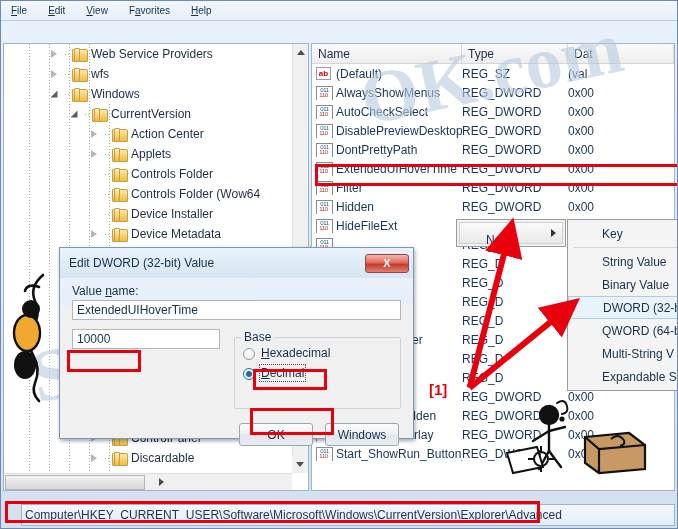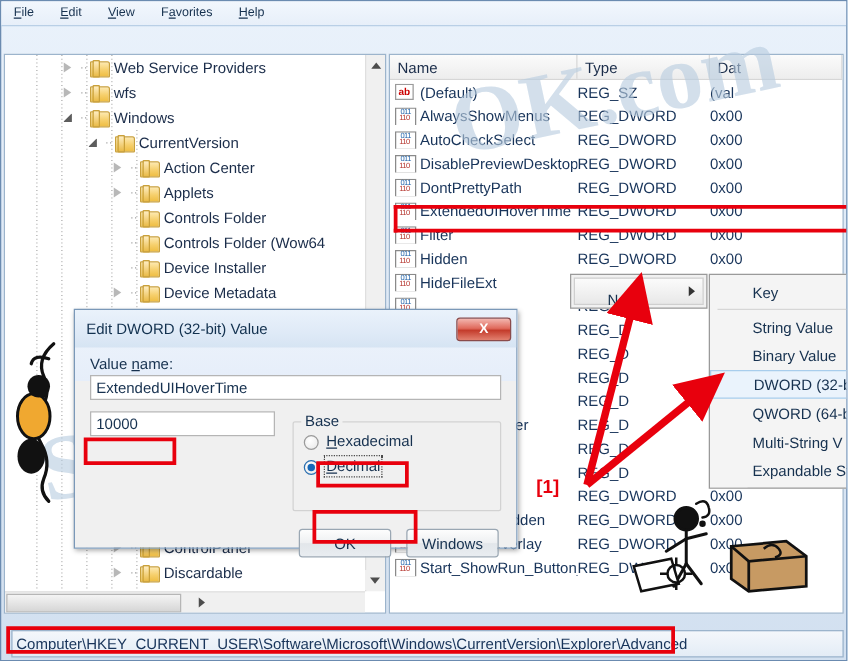--- a/index.html
+++ b/index.html
@@ -134,21 +134,21 @@
   .vicon.bin::after{
     content:"110"; position:absolute; left:1px; top:6px; width:13px;
     font-size:6px; color:#b4322a; line-height:6px; text-align:center; letter-spacing:-.4px;
   }
   .c-name { width:150px; display:flex; align-items:center; overflow:hidden; }
   .c-type { width:106px; overflow:hidden; }
   .c-data { flex:1; overflow:hidden; }
 
   
   #statusbar {
-    position:absolute; left:8px; right:2px; bottom:2px; height:22px;
+    position:absolute; left:20px; right:2px; bottom:2px; height:22px;
     background:linear-gradient(180deg,#f4f7fb,#e3ecf6);
     border:1px solid #9cb4cc; display:flex; align-items:center;
     font-size:12px; color:#18345a; padding-left:3px;
   }
   #statuspath-wrap { position:relative; display:inline-block; }
 
   
   #ctxmenu {
     position:absolute; left:455px; top:218px; width:110px;
     background:#f1f1f1; border:1px solid #9a9a9a;

